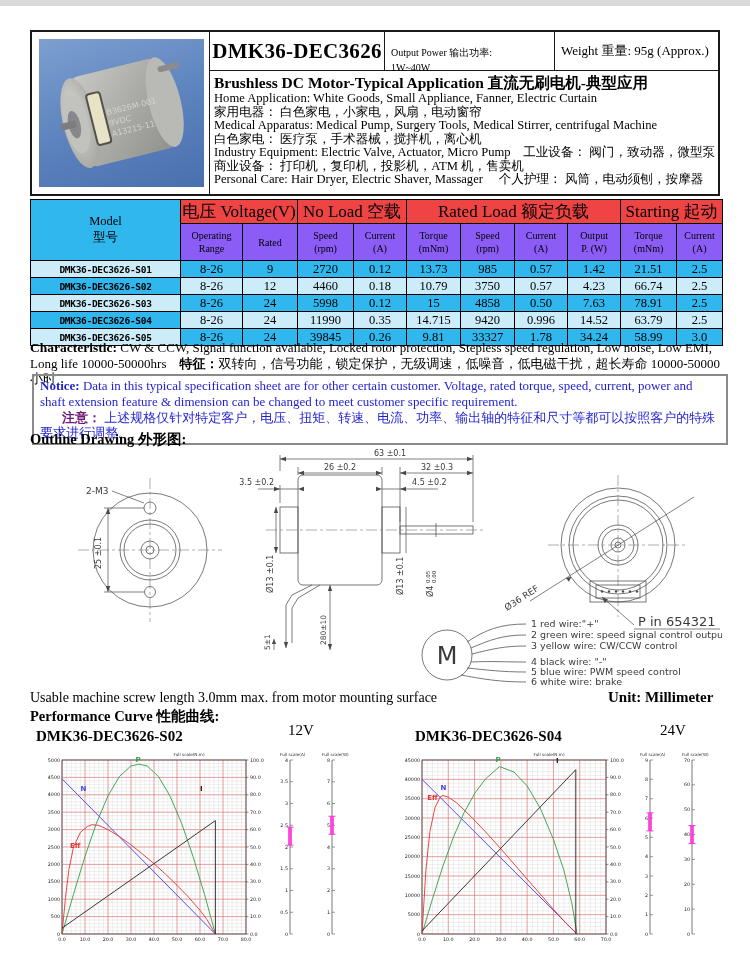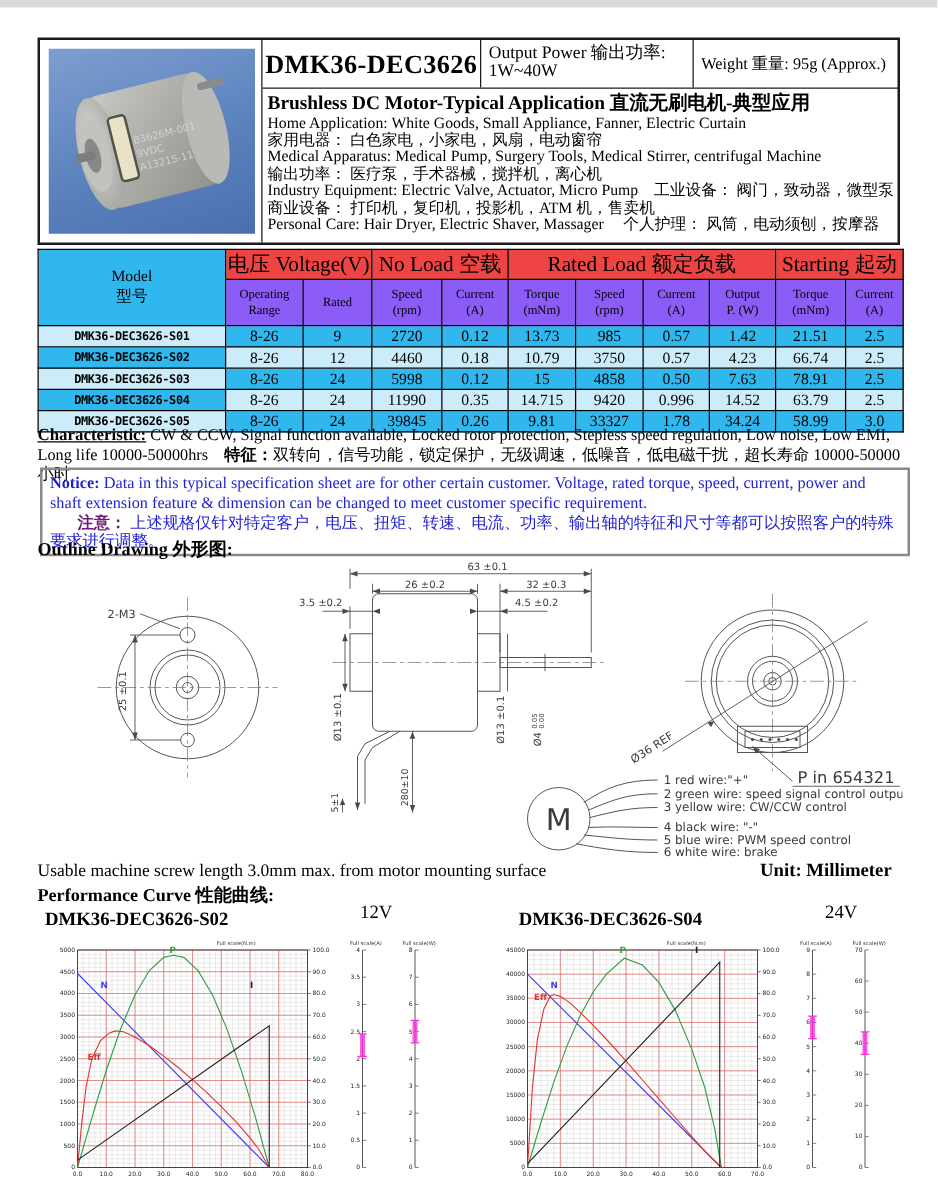--- a/index.html
+++ b/index.html
@@ -7,37 +7,37 @@
        font-family:"Liberation Serif",serif;color:#000;}
   .abs{position:absolute;}
   #topstrip{left:0;top:0;width:750px;height:6px;background:#d9d9d9;}
   
   #headerbox{left:30px;top:30px;width:690px;height:166px;border:2px solid #1a1a1a;box-sizing:border-box;background:#fff;}
   #photo{position:absolute;left:7px;top:7px;width:165px;height:148px;background:linear-gradient(160deg,#7d9fd0 0%,#5b82bd 55%,#4a6fae 100%);overflow:hidden;}
   #photo svg{display:block;}
   #headerdivider{position:absolute;left:177px;top:0;width:0;height:162px;border-left:1.5px solid #1a1a1a;}
   #titlerow{position:absolute;left:178px;top:0;width:509px;height:38px;display:flex;border-bottom:1.5px solid #1a1a1a;}
   #titlecell{width:175px;display:flex;align-items:center;justify-content:center;font-weight:bold;font-size:21px;letter-spacing:.3px;border-right:1.5px solid #1a1a1a;box-sizing:border-box;}
-  #powercell{width:170px;font-size:14px;line-height:15px;padding:3px 6px;box-sizing:border-box;border-right:1.5px solid #1a1a1a;}
+  #powercell{width:170px;font-size:10px;line-height:15px;padding:13px 6px;box-sizing:border-box;border-right:1.5px solid #1a1a1a;}
   #weightcell{flex:1;font-size:13px;display:flex;align-items:center;padding:0 6px;box-sizing:border-box;}
   #apps{position:absolute;left:178px;top:40px;width:508px;font-size:12.6px;line-height:13.55px;padding:2px 0 0 4px;}
   #apps .h{font-weight:bold;font-size:15.5px;line-height:18px;}
   
   #spectable{left:30px;top:199px;width:692px;border-collapse:collapse;table-layout:fixed;}
   #spectable td,#spectable th{border:1px solid #000;text-align:center;vertical-align:middle;padding:0;font-weight:normal;}
   #spectable .grp{font-size:17px;height:16px;background:#ef4444;}
   #spectable .sub{font-size:10px;line-height:13px;height:36px;background:#8b5cf6;white-space:pre-line;margin-left:44px;}
   #spectable .modelh{background:#2fb7ee;font-size:12.5px;white-space:pre-line;}
   #spectable .dr{height:17px;font-size:12.5px;}
   #spectable .model{font-family:"DejaVu Sans Mono",monospace;font-size:9.5px;font-weight:bold;letter-spacing:-.3px;}
   .c-dark{background:#2fb7ee;}
   .c-light{background:#cdecfa;}
   
   #charact{left:30px;top:340px;width:692px;font-size:13px;line-height:15.6px;}
-  #charact b.en{font-size:13.5px;text-decoration:underline;}
+  #charact b.en{font-size:13.5px;}
   #noticebox{left:32px;top:374px;width:696px;border:2px solid #8a8a8a;box-sizing:border-box;padding:2px 6px;font-size:13px;line-height:15.8px;color:#1f1fd0;}
   #noticebox .zh-label{color:#701a75;font-weight:bold;margin-left:22px;}
   #outlinehead{left:30px;top:430px;font-weight:bold;font-size:14.5px;}
   
   #drawing{left:30px;top:445px;}
   #drawing text{font-family:"DejaVu Sans",sans-serif;fill:#3a3a3a;}
   .dimline{stroke:#4a4a4a;stroke-width:.7;fill:none;}
   .thin{stroke:#555;stroke-width:.8;fill:none;}
   .cl{stroke:#777;stroke-width:.6;stroke-dasharray:11 3 3 3;fill:none;}
   .arr{fill:#4a4a4a;}
@@ -93,21 +93,21 @@
       <div>1W~40W</div>
     </div>
     <div id="weightcell">Weight 重量: 95g (Approx.)</div>
   </div>
   <div id="apps">
     <div class="h">Brushless DC Motor-Typical Application 直流无刷电机-典型应用</div>
     <div id="applines">
         <div>Home Application: White Goods, Small Appliance, Fanner, Electric Curtain</div>
         <div>家用电器： 白色家电，小家电，风扇，电动窗帘</div>
         <div>Medical Apparatus: Medical Pump, Surgery Tools, Medical Stirrer, centrifugal Machine</div>
-        <div> 输出功率： 医疗泵，手术器械，搅拌机，离心机</div>
+        <div> 白色家电： 医疗泵，手术器械，搅拌机，离心机</div>
         <div>Industry Equipment: Electric Valve, Actuator, Micro Pump　工业设备： 阀门，致动器，微型泵</div>
         <div>商业设备： 打印机，复印机，投影机，ATM 机，售卖机</div>
         <div>Personal Care: Hair Dryer, Electric Shaver, Massager　 个人护理： 风筒，电动须刨，按摩器</div>
       </div>
   </div>
 </div>
 
 <table id="spectable" class="abs">
   <colgroup>
     <col style="width:150px">

